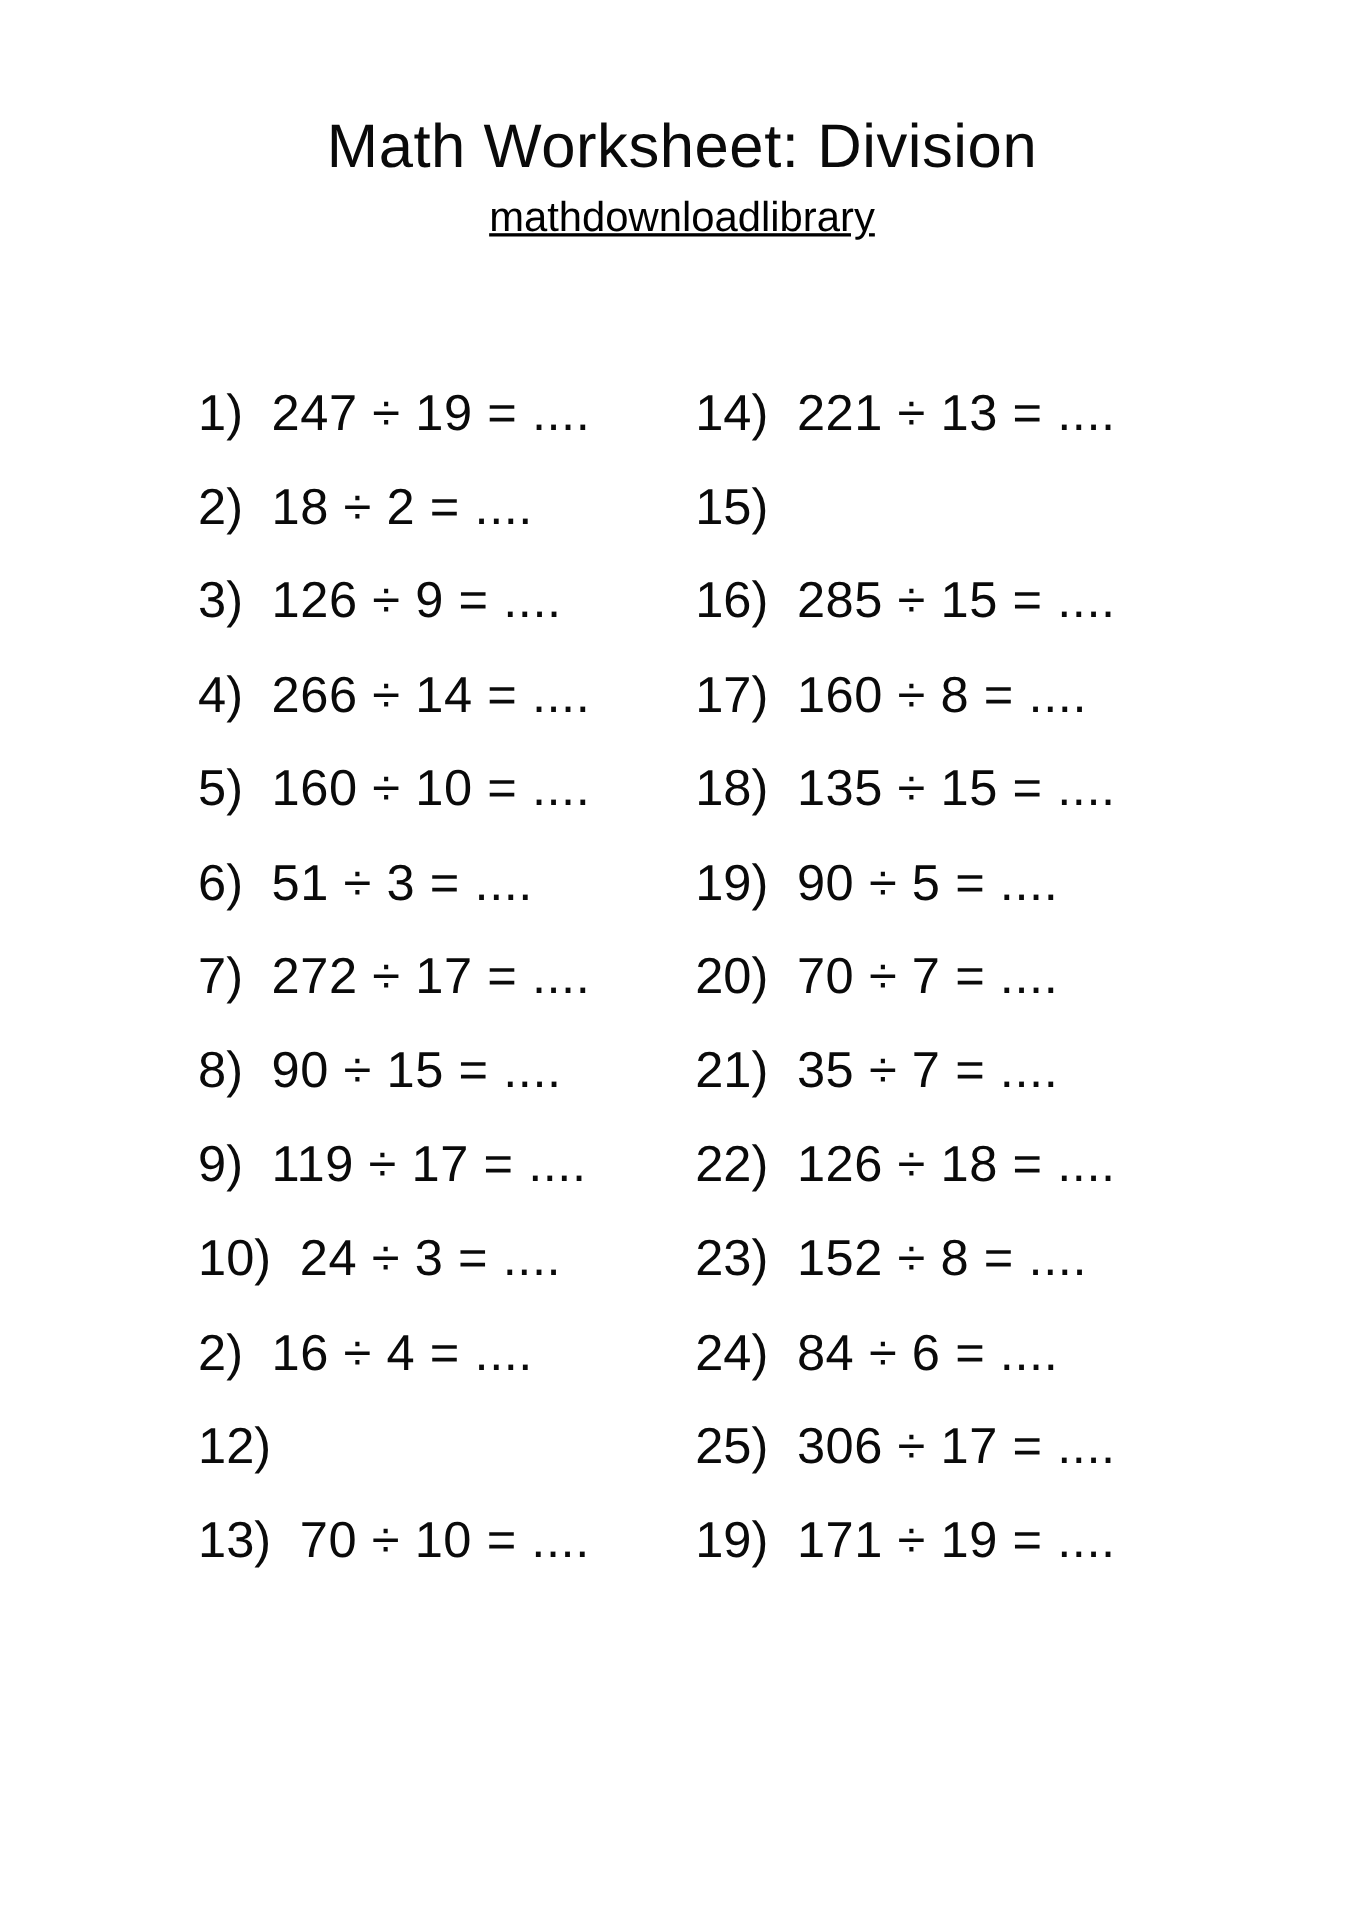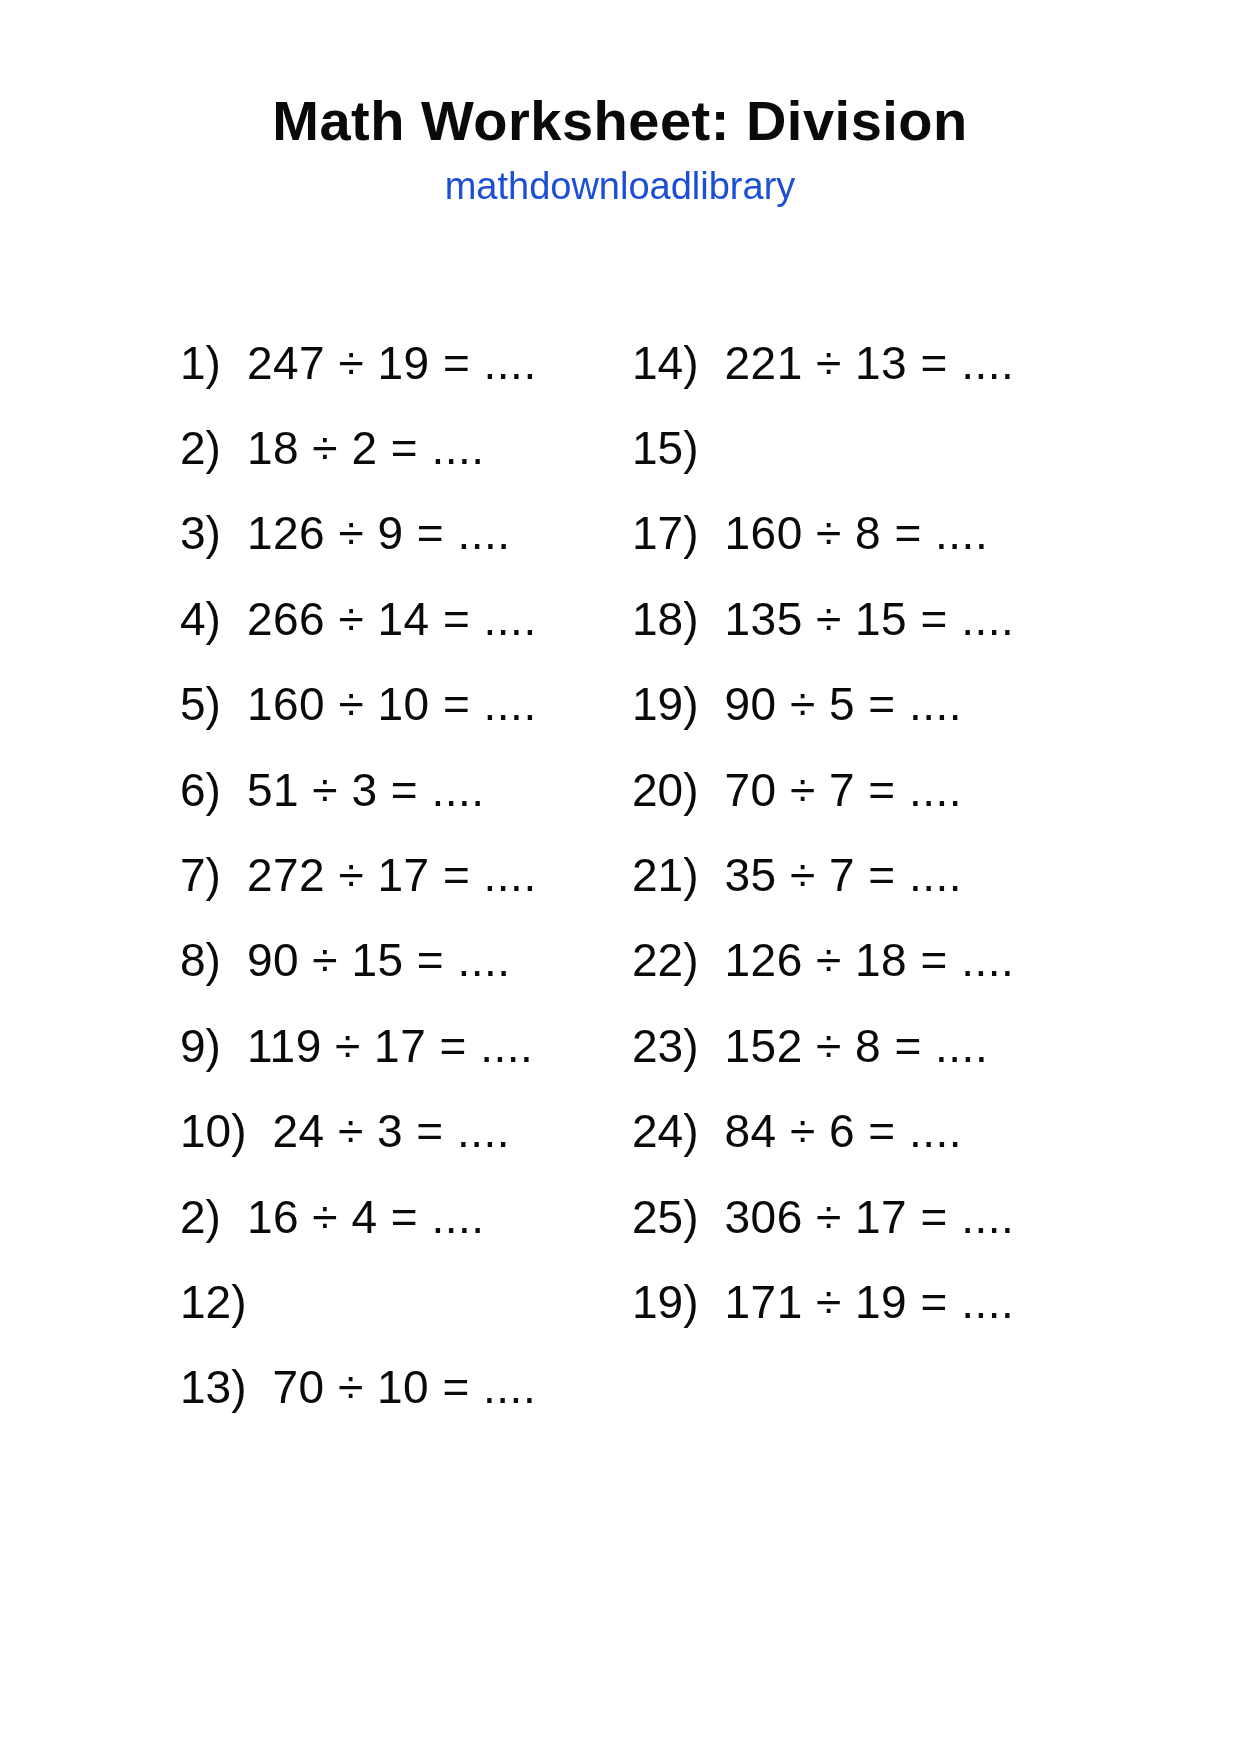--- a/index.html
+++ b/index.html
@@ -15,30 +15,31 @@
     font-family: "Liberation Sans", sans-serif;
     color: #0a0a0a;
     overflow: hidden;
   }
   .header {
     text-align: center;
     padding-top: 88px;
   }
   .title {
     font-size: 56px;
-    font-weight: 700;
+    font-weight: 400;
     color: #0a0a0a;
-    margin: 0;
+    margin: 12px;
     letter-spacing: 0.5px;
   }
   .subtitle {
     font-size: 38px;
     font-weight: 400;
-    color: #1d4ed8;
+    color: #000000;
     margin: 12px 0 0 0;
+    text-decoration: underline;
   }
   .columns {
     display: flex;
     padding-left: 180px;
     margin-top: 112px;
   }
   .col {
     width: 452px;
     display: flex;
     flex-direction: column;
@@ -77,20 +78,21 @@
         <div class="problem"><span class="pnum">8)</span><span class="pexpr">90 ÷ 15 = ....</span></div>
         <div class="problem"><span class="pnum">9)</span><span class="pexpr">119 ÷ 17 = ....</span></div>
         <div class="problem"><span class="pnum">10)</span><span class="pexpr">24 ÷ 3 = ....</span></div>
         <div class="problem"><span class="pnum">2)</span><span class="pexpr">16 ÷ 4 = ....</span></div>
         <div class="problem"><span class="pnum">12)</span></div>
         <div class="problem"><span class="pnum">13)</span><span class="pexpr">70 ÷ 10 = ....</span></div>
       </div>
     <div class="col" id="col-right">
         <div class="problem"><span class="pnum">14)</span><span class="pexpr">221 ÷ 13 = ....</span></div>
         <div class="problem"><span class="pnum">15)</span></div>
+        <div class="problem"><span class="pnum">16)</span><span class="pexpr">285 ÷ 15 = ....</span></div>
         <div class="problem"><span class="pnum">17)</span><span class="pexpr">160 ÷ 8 = ....</span></div>
         <div class="problem"><span class="pnum">18)</span><span class="pexpr">135 ÷ 15 = ....</span></div>
         <div class="problem"><span class="pnum">19)</span><span class="pexpr">90 ÷ 5 = ....</span></div>
         <div class="problem"><span class="pnum">20)</span><span class="pexpr">70 ÷ 7 = ....</span></div>
         <div class="problem"><span class="pnum">21)</span><span class="pexpr">35 ÷ 7 = ....</span></div>
         <div class="problem"><span class="pnum">22)</span><span class="pexpr">126 ÷ 18 = ....</span></div>
         <div class="problem"><span class="pnum">23)</span><span class="pexpr">152 ÷ 8 = ....</span></div>
         <div class="problem"><span class="pnum">24)</span><span class="pexpr">84 ÷ 6 = ....</span></div>
         <div class="problem"><span class="pnum">25)</span><span class="pexpr">306 ÷ 17 = ....</span></div>
         <div class="problem"><span class="pnum">19)</span><span class="pexpr">171 ÷ 19 = ....</span></div>

